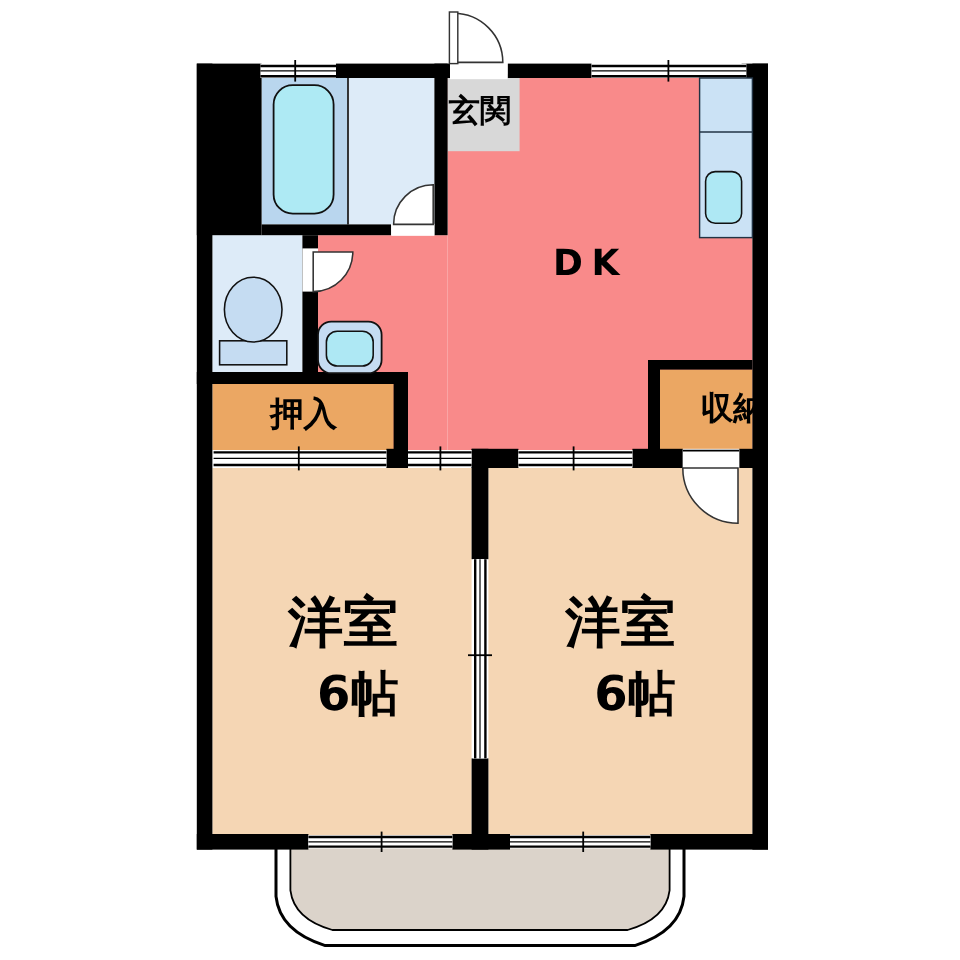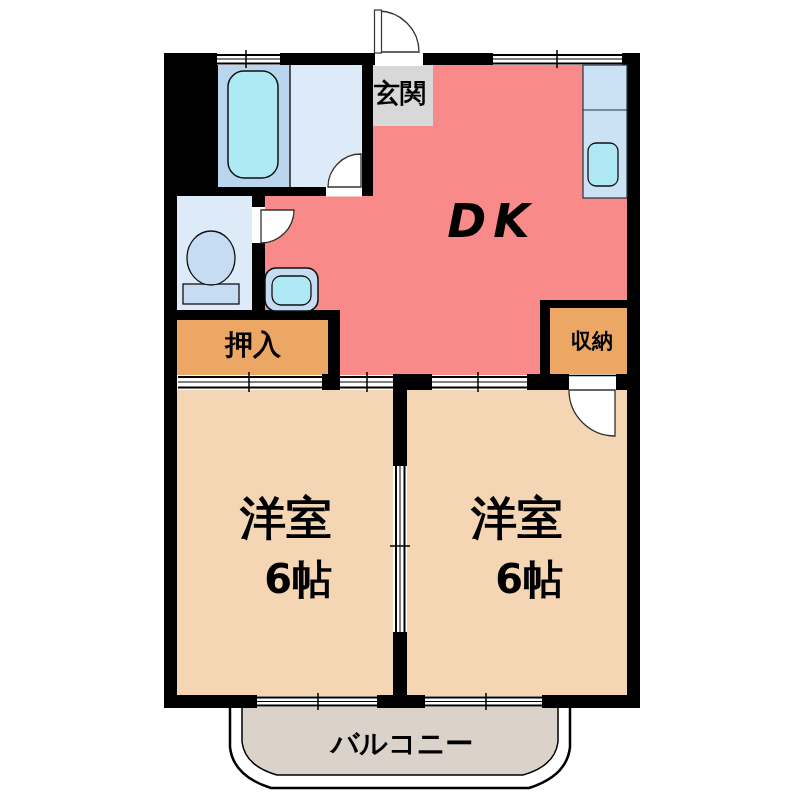--- a/index.html
+++ b/index.html
@@ -6,23 +6,23 @@
   .stage {
     position:relative; width:800px; height:800px; background:#ffffff;
     font-family:"DejaVu Sans","Liberation Sans",sans-serif; overflow:hidden;
   }
   .stage svg { position:absolute; left:0; top:0; }
   .lbl {
     position:absolute; transform:translate(-50%,-50%);
     font-weight:bold; color:#000; white-space:nowrap; line-height:1; z-index:5;
   }
   .lbl-genkan  { left:400px; top:93px;  font-size:26px; }
-  .lbl-dk      { left:492px; top:220px; font-size:47px; letter-spacing:7px;font-style:italic; }
+  .lbl-dk      { left:492px; top:220px; font-size:30px; letter-spacing:7px; }
   .lbl-oshiire { left:253px; top:345px; font-size:28px; }
-  .lbl-shunou  { left:592px; top:341px; font-size:21px; }
+  .lbl-shunou  { left:611px; top:341px; font-size:27px; }
   .lbl-room    { text-align:right; font-size:46px; line-height:1.42; }
   .lbl-room-left  { left:286px; top:547px; }
   .lbl-room-right { left:517px; top:547px; }
   .lbl-room .size { font-size:40px; }
   .lbl-balcony { left:402px; top:744px; font-size:28px; }
 </style>
 </head>
 <body>
 
 <div class="stage">
@@ -169,14 +169,13 @@
   <div class="lbl lbl-oshiire">押入</div>
   <div class="lbl lbl-shunou">収納</div>
   <div class="lbl lbl-room lbl-room-left">
     <div>洋室</div>
     <div class="size">6帖</div>
   </div>
   <div class="lbl lbl-room lbl-room-right">
     <div>洋室</div>
     <div class="size">6帖</div>
   </div>
-  <div class="lbl lbl-balcony">バルコニー</div>
 </div>
 
 </body></html>

